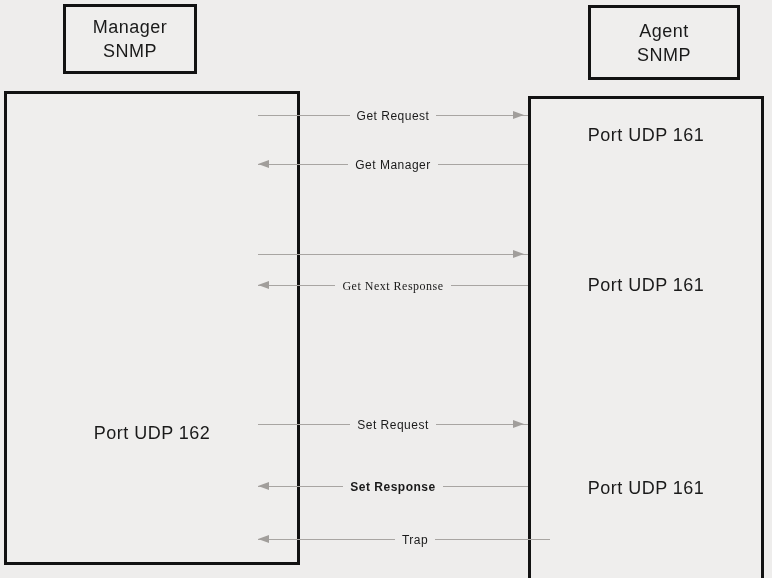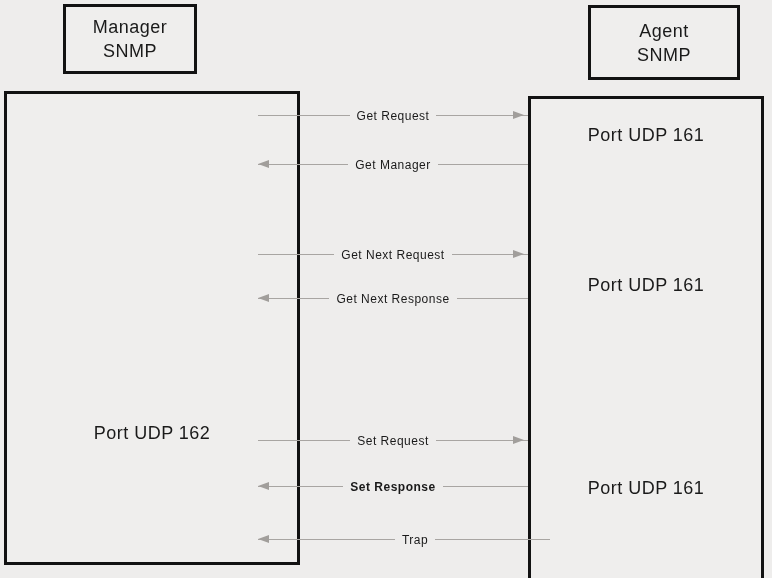--- a/index.html
+++ b/index.html
@@ -97,22 +97,22 @@
     letter-spacing: 0.5px;
     white-space: nowrap;
   }
   .msg.small .label {
     font-size: 12px;
     line-height: 16px;
   }
   .msg-1 { top: 103px; }
   .msg-2 { top: 152px; }
   .msg-3 { top: 242px; }
-  .msg-4 { top: 286px; }
-  .msg-5 { top: 428px; }
+  .msg-4 { top: 273px; font-family: Liberation Serif, serif; }
+  .msg-5 { top: 412px; }
   .msg-6 { top: 474px; font-weight: bold; }
   .msg-7 { top: 527px; padding-left: 22px; }
 </style>
 </head>
 <body>
 
 <div class="canvas">
 
   <div class="node-box title-box manager-box">
     <span>Manager</span>
@@ -142,21 +142,20 @@
 
   <div class="msg msg-2 dir-left">
     <div class="line"></div>
     <div class="head"></div>
     <span class="label">Get Manager</span>
   </div>
 
   <div class="msg msg-3 dir-right">
     <div class="line"></div>
     <div class="head"></div>
-    <span class="label">Get Next Request</span>
   </div>
 
   <div class="msg msg-4 dir-left">
     <div class="line"></div>
     <div class="head"></div>
     <span class="label">Get Next Response</span>
   </div>
 
   <div class="msg msg-5 dir-right small">
     <div class="line"></div>

